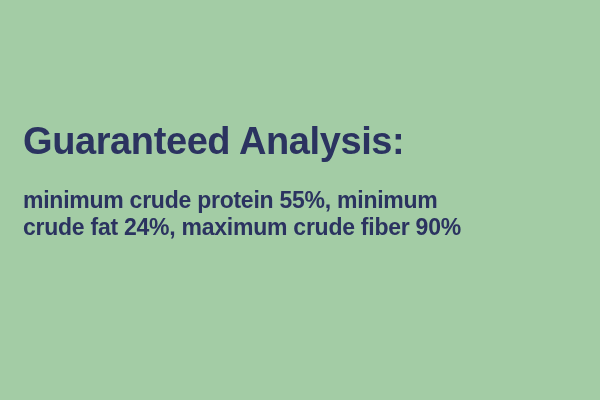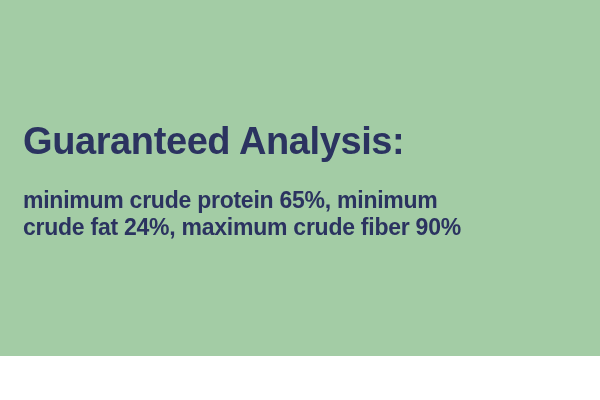--- a/index.html
+++ b/index.html
@@ -11,21 +11,21 @@
   body {
     width: 600px;
     height: 400px;
     overflow: hidden;
     font-family: "Liberation Sans", sans-serif;
   }
 
   #canvas {
     position: relative;
     width: 600px;
-    height: 356px;
+    height: 400px;
     background: #a3cca5;
     box-sizing: border-box;
   }
 
   #text-block {
     position: absolute;
     left: 23px;
     top: 118px;
     width: 565px;
   }
@@ -62,19 +62,19 @@
 </head>
 <body>
 
 <div id="canvas">
 
   <div id="text-block">
 
     <h1 id="heading">Guaranteed Analysis:</h1>
 
     <p id="body-text">
-      <span class="body-line">minimum crude protein 65%, minimum</span>
+      <span class="body-line">minimum crude protein 55%, minimum</span>
       <span class="body-line">crude fat 24%, maximum crude fiber 90%</span>
     </p>
 
   </div>
 
 </div>
 
 </body></html>

